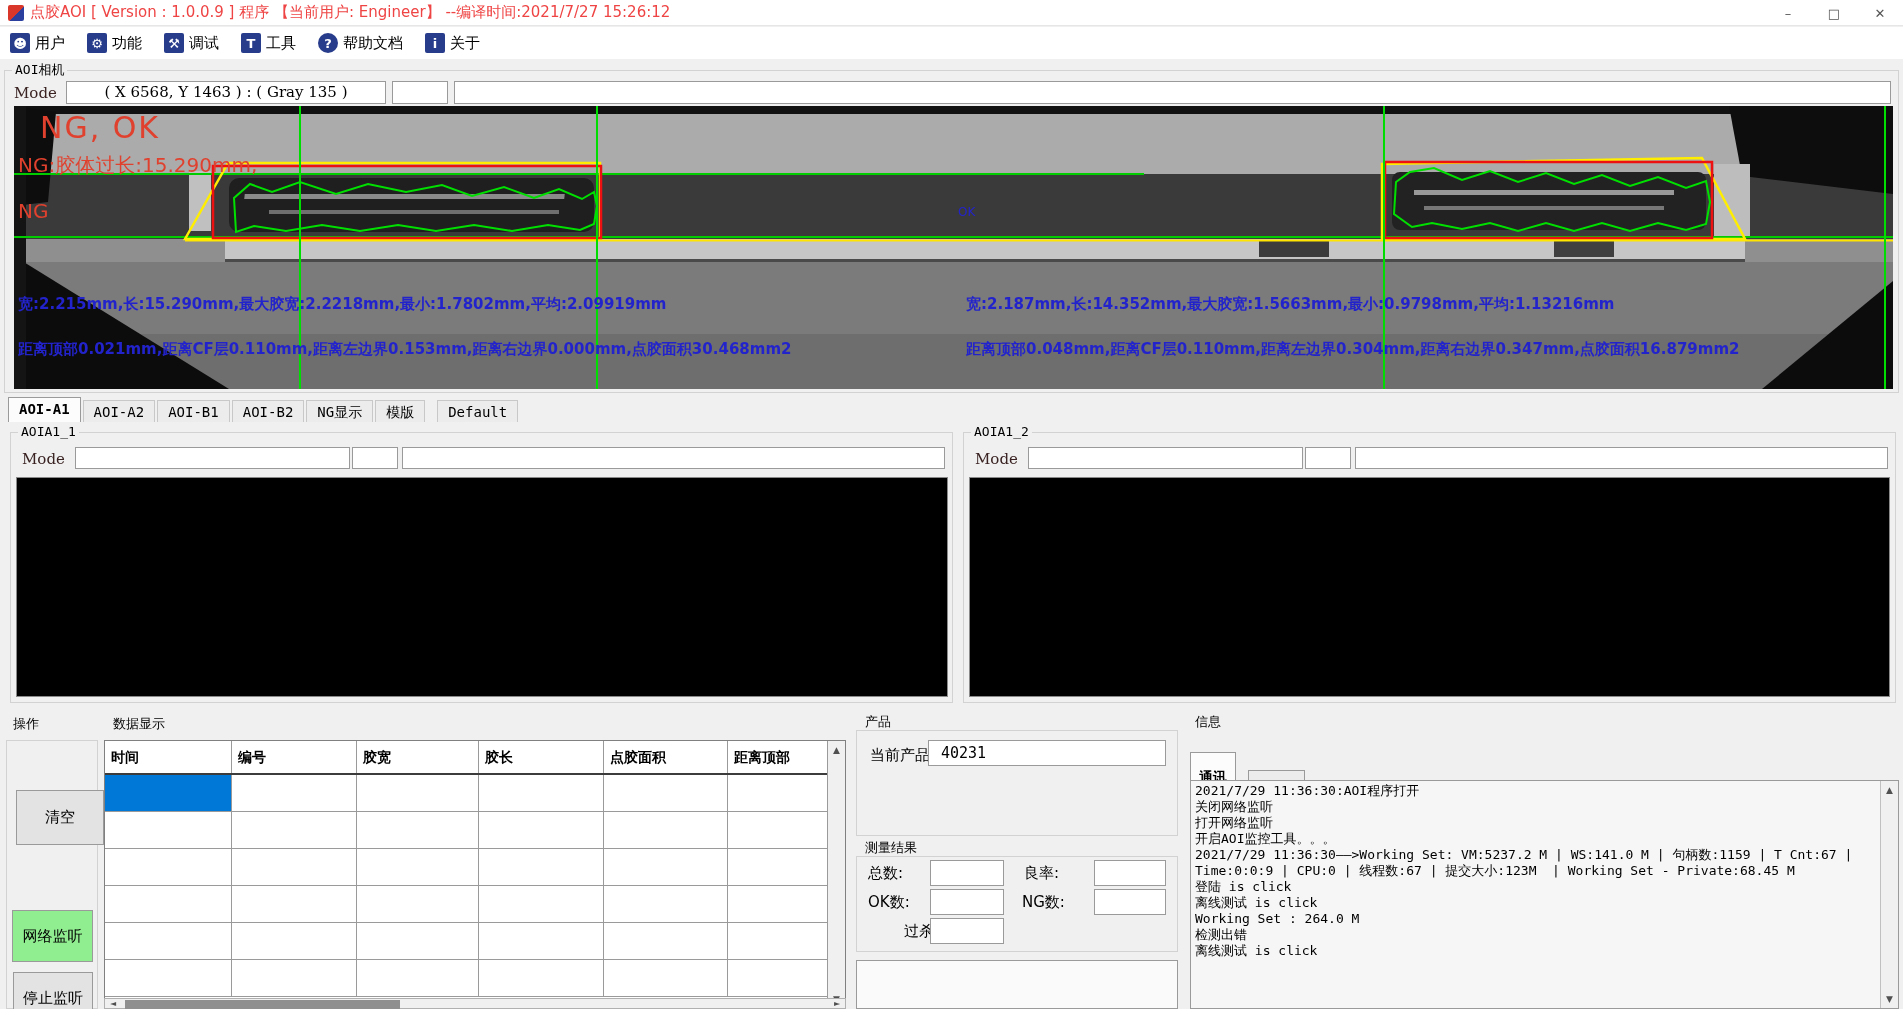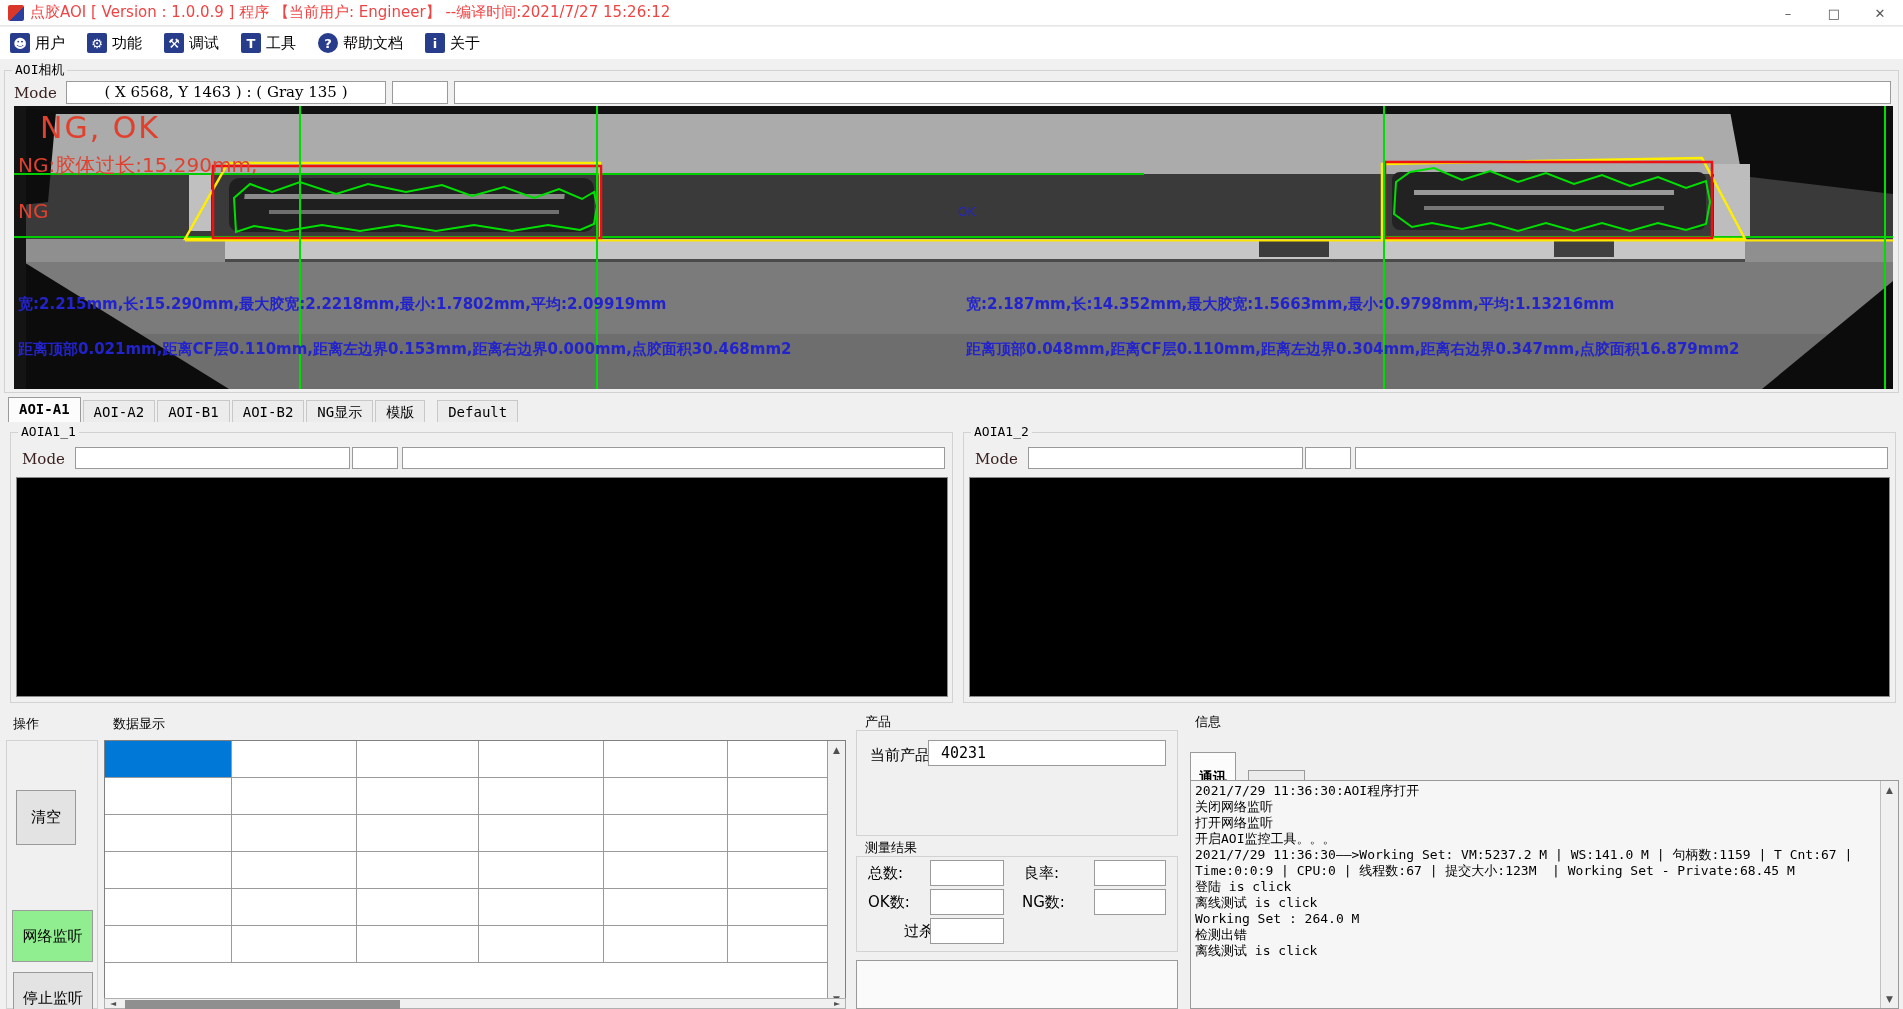--- a/index.html
+++ b/index.html
@@ -199,26 +199,34 @@
   <span>Mode</span>
   <span class="dd">▾</span>
 </div>
 <div class="abs tbx" style="left:1028px;top:447px;width:275px;height:22px"></div>
 <div class="abs tbx" style="left:1305px;top:447px;width:46px;height:22px"></div>
 <div class="abs tbx" style="left:1355px;top:447px;width:533px;height:22px"></div>
 <div class="abs blackview" style="left:969px;top:477px;width:921px;height:220px"></div>
 
 <div class="abs glabel" style="left:10px;top:716px;font-family:Liberation Serif, serif">操作</div>
 <div class="abs gbox" style="left:6px;top:740px;width:92px;height:269px"></div>
-<div class="abs btn" style="left:16px;top:790px;width:60px;height:55px">清空</div>
+<div class="abs btn" style="left:16px;top:790px;width:88px;height:55px">清空</div>
 <div class="abs btn green" style="left:12px;top:910px;width:81px;height:52px">网络监听</div>
 <div class="abs btn" style="left:13px;top:972px;width:80px;height:52px">停止监听</div>
 
 <div class="abs glabel" style="left:110px;top:716px;font-family:inherit">数据显示</div>
 <div class="abs tbl">
+  <div class="thead">
+    <div class="th">时间</div>
+    <div class="th">编号</div>
+    <div class="th">胶宽</div>
+    <div class="th">胶长</div>
+    <div class="th">点胶面积</div>
+    <div class="th">距离顶部</div>
+  </div>
   <div>
       <div class="tr">
         <div class="td sel"></div>
         <div class="td"></div>
         <div class="td"></div>
         <div class="td"></div>
         <div class="td"></div>
         <div class="td"></div>
       </div>
       <div class="tr">

